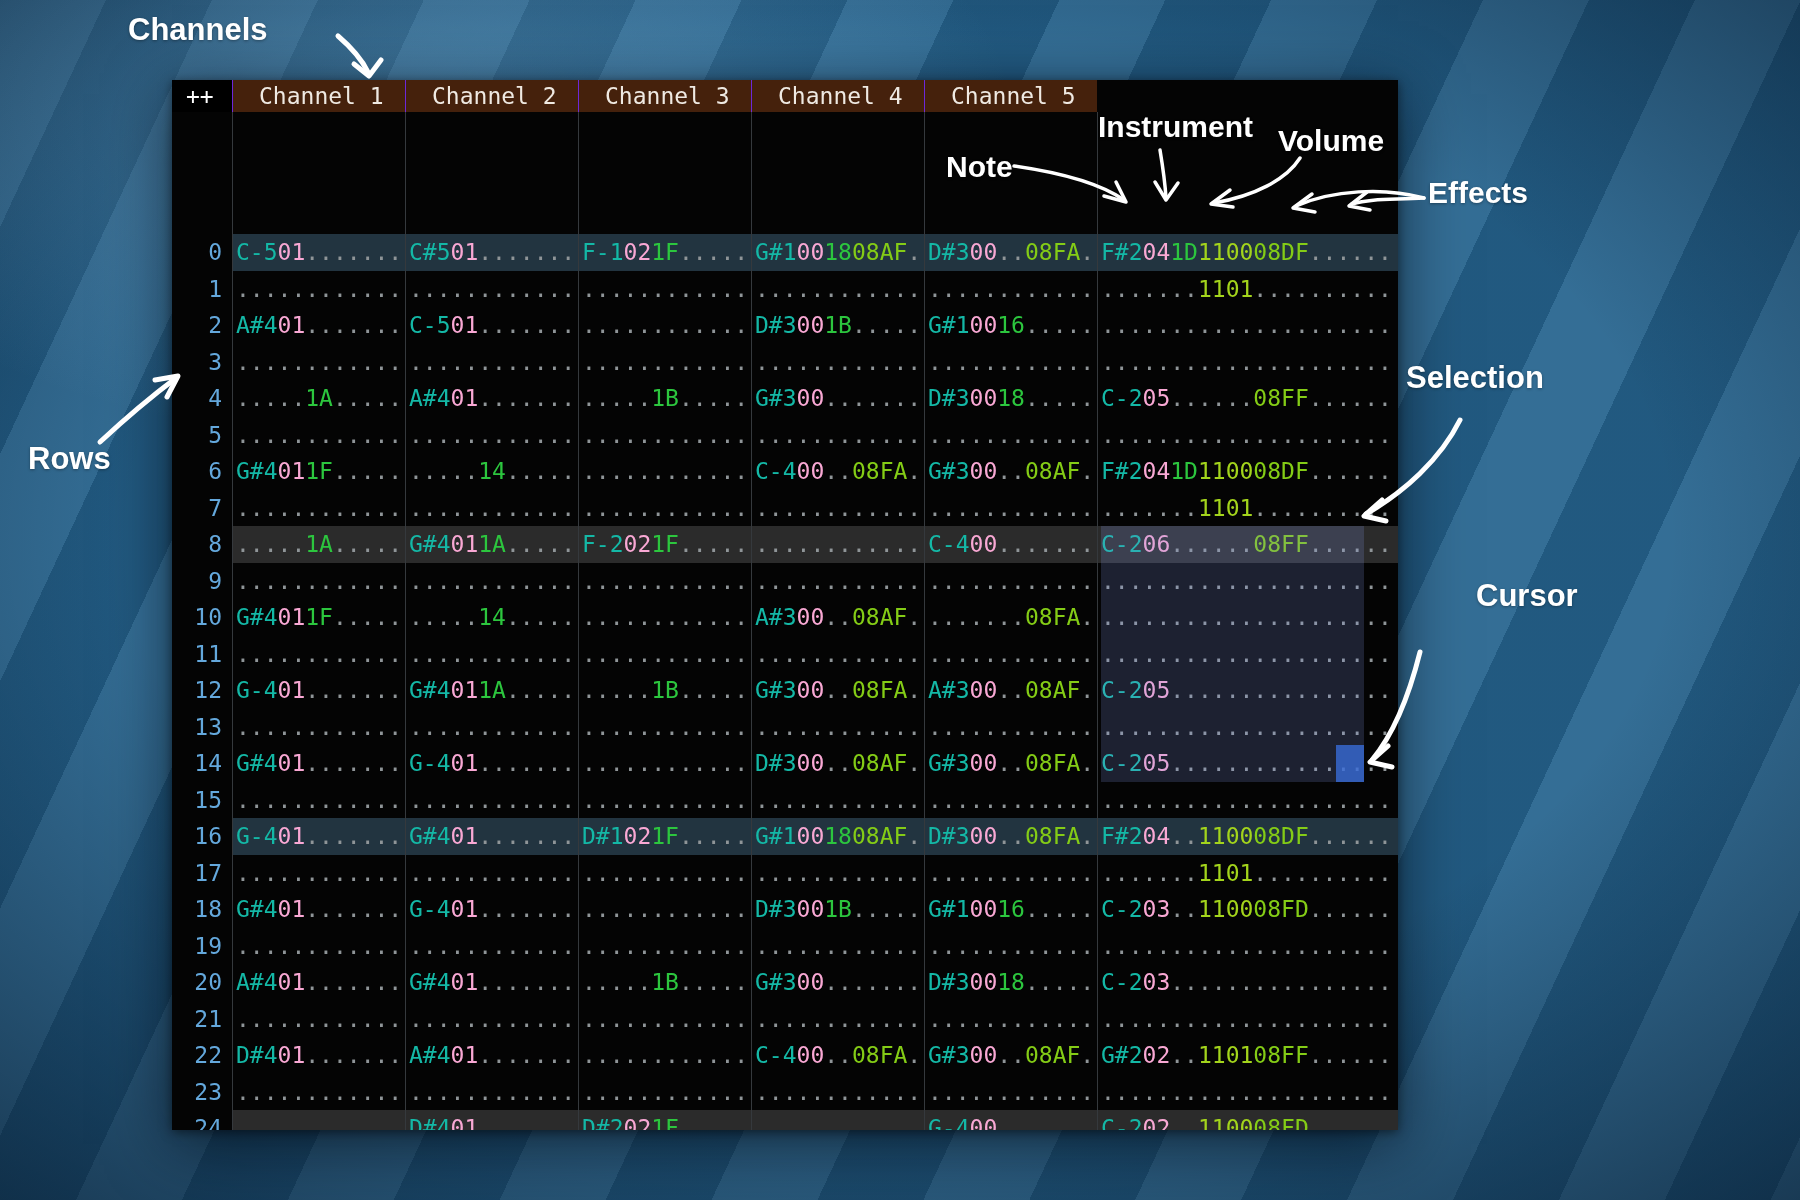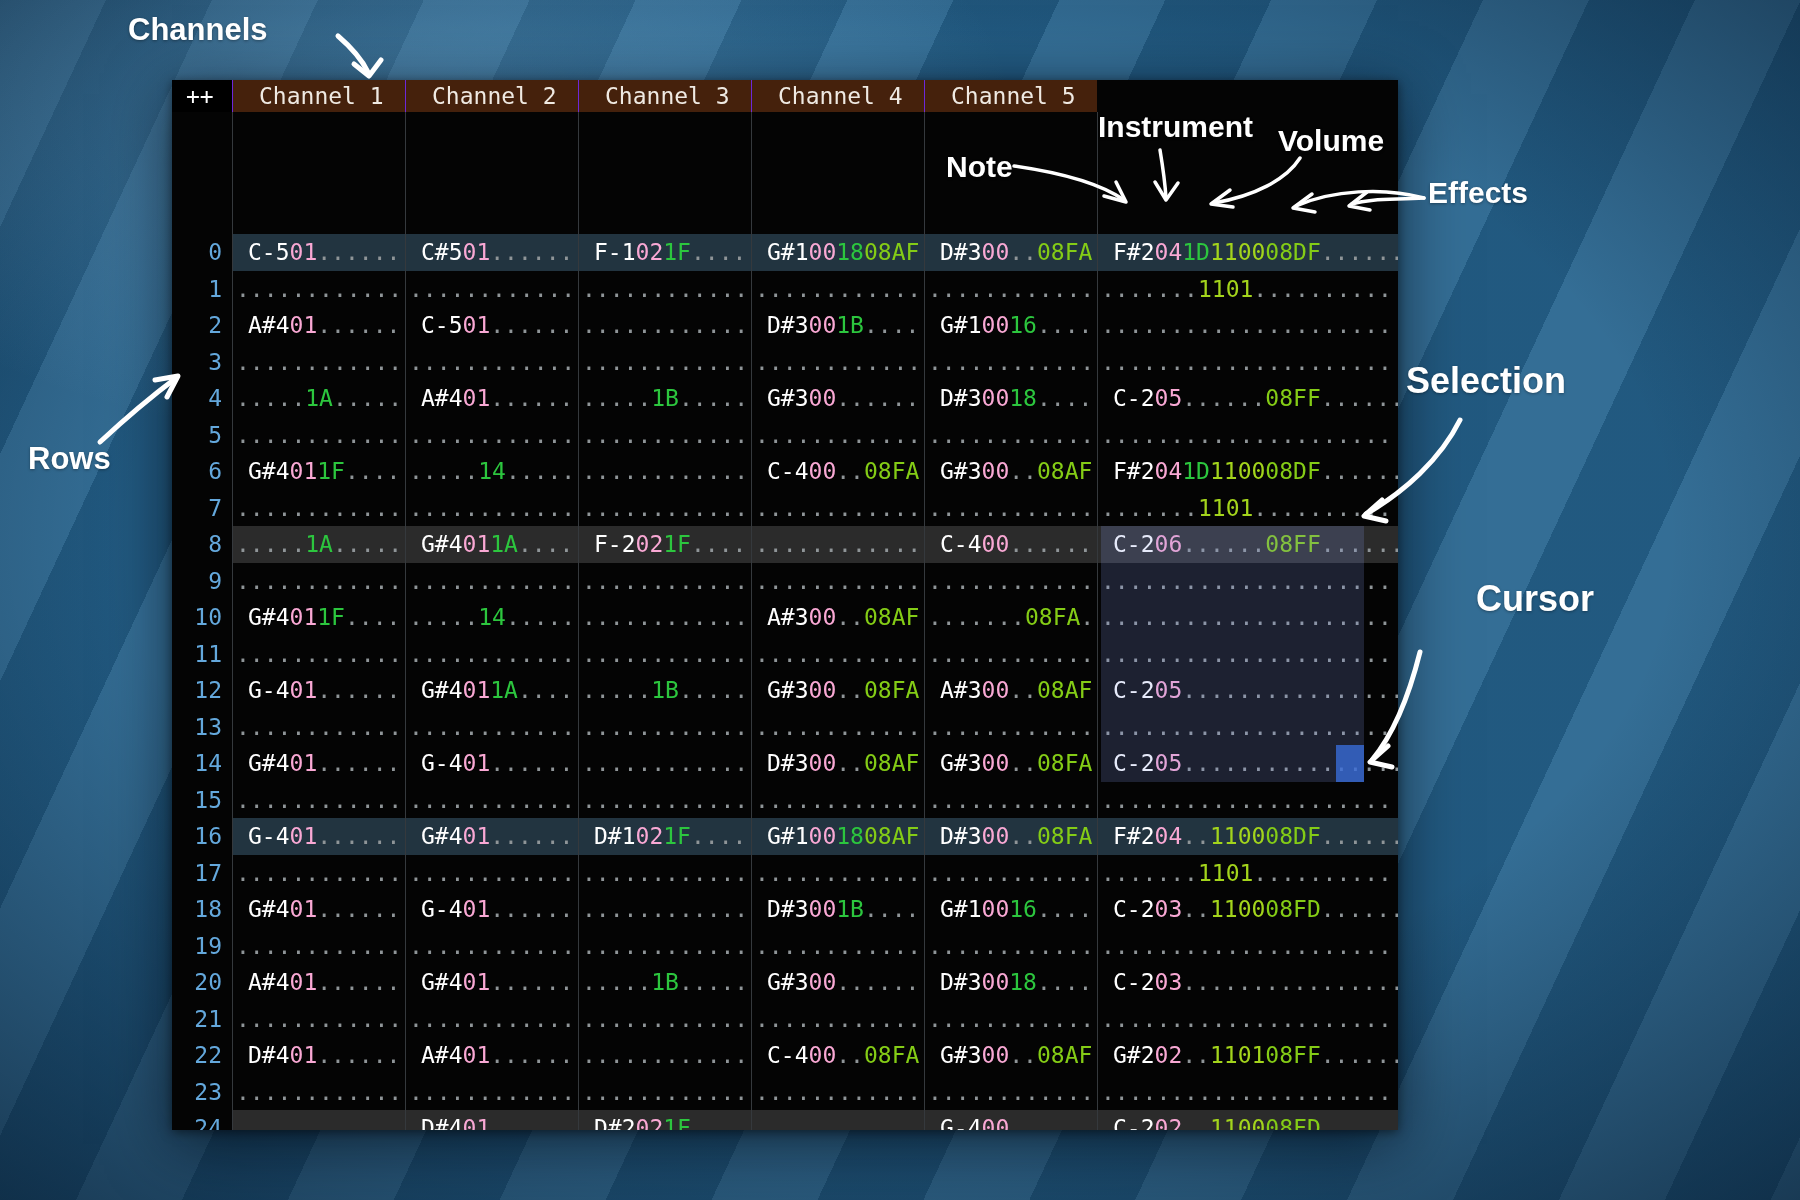--- a/index.html
+++ b/index.html
@@ -27,35 +27,35 @@
 
   .vsep{ position:absolute; top:32px; bottom:0; width:1px; background:#35393d; z-index:3; }
 
   .grid{ position:absolute; left:0; top:154px; width:1226px; z-index:2; }
   .prow{ display:flex; height:36.5px; line-height:36.5px; font-size:23px; white-space:pre; }
   .prow.hl-blue .pcell{ background:#223440; }
   .prow.hl-gray .pcell{ background:#2b2b2b; }
   .rnum{ width:60px; text-align:right; padding-right:10px; color:#64a8dc; }
   .pcell{ width:173px; padding-left:4px; overflow:hidden; }
   .pcell.c6{ flex:1; }
-  .tn{ color:#ffffff;margin-left:12px; } 
+  .tn{ color:#14b8a6; } 
   .ti{ color:#f9a8d4; } 
   .tv{ color:#2cc63e; } 
   .tf{ color:#84cc16; } 
   .ty{ color:#a3d41c; } 
   .td{ color:#8f9598; } 
 
   .sel-overlay{ position:absolute; z-index:4; background:rgba(130,152,228,0.20); pointer-events:none; }
   .cursor-box{ position:absolute; z-index:4; background:rgba(56,108,215,0.8); pointer-events:none; }
 
   
   .ann{ position:absolute; color:#fff; font-family:"Liberation Sans", sans-serif;
         font-weight:700; z-index:60; text-shadow:0 1px 3px rgba(0,0,0,0.35); }
   .ann.big{ font-size:31px; }
-  .ann.mid{ font-size:36px; }
+  .ann.mid{ font-size:31px; }
   .ann.small{ font-size:30px; }
   #arrows{ position:absolute; left:0; top:0; z-index:55; pointer-events:none; }
 </style>
 </head>
 <body>
 
 <div class="window">
   <div class="hdr">
     <div class="corner">++</div>
     <div class="hcell">Channel 1</div>

